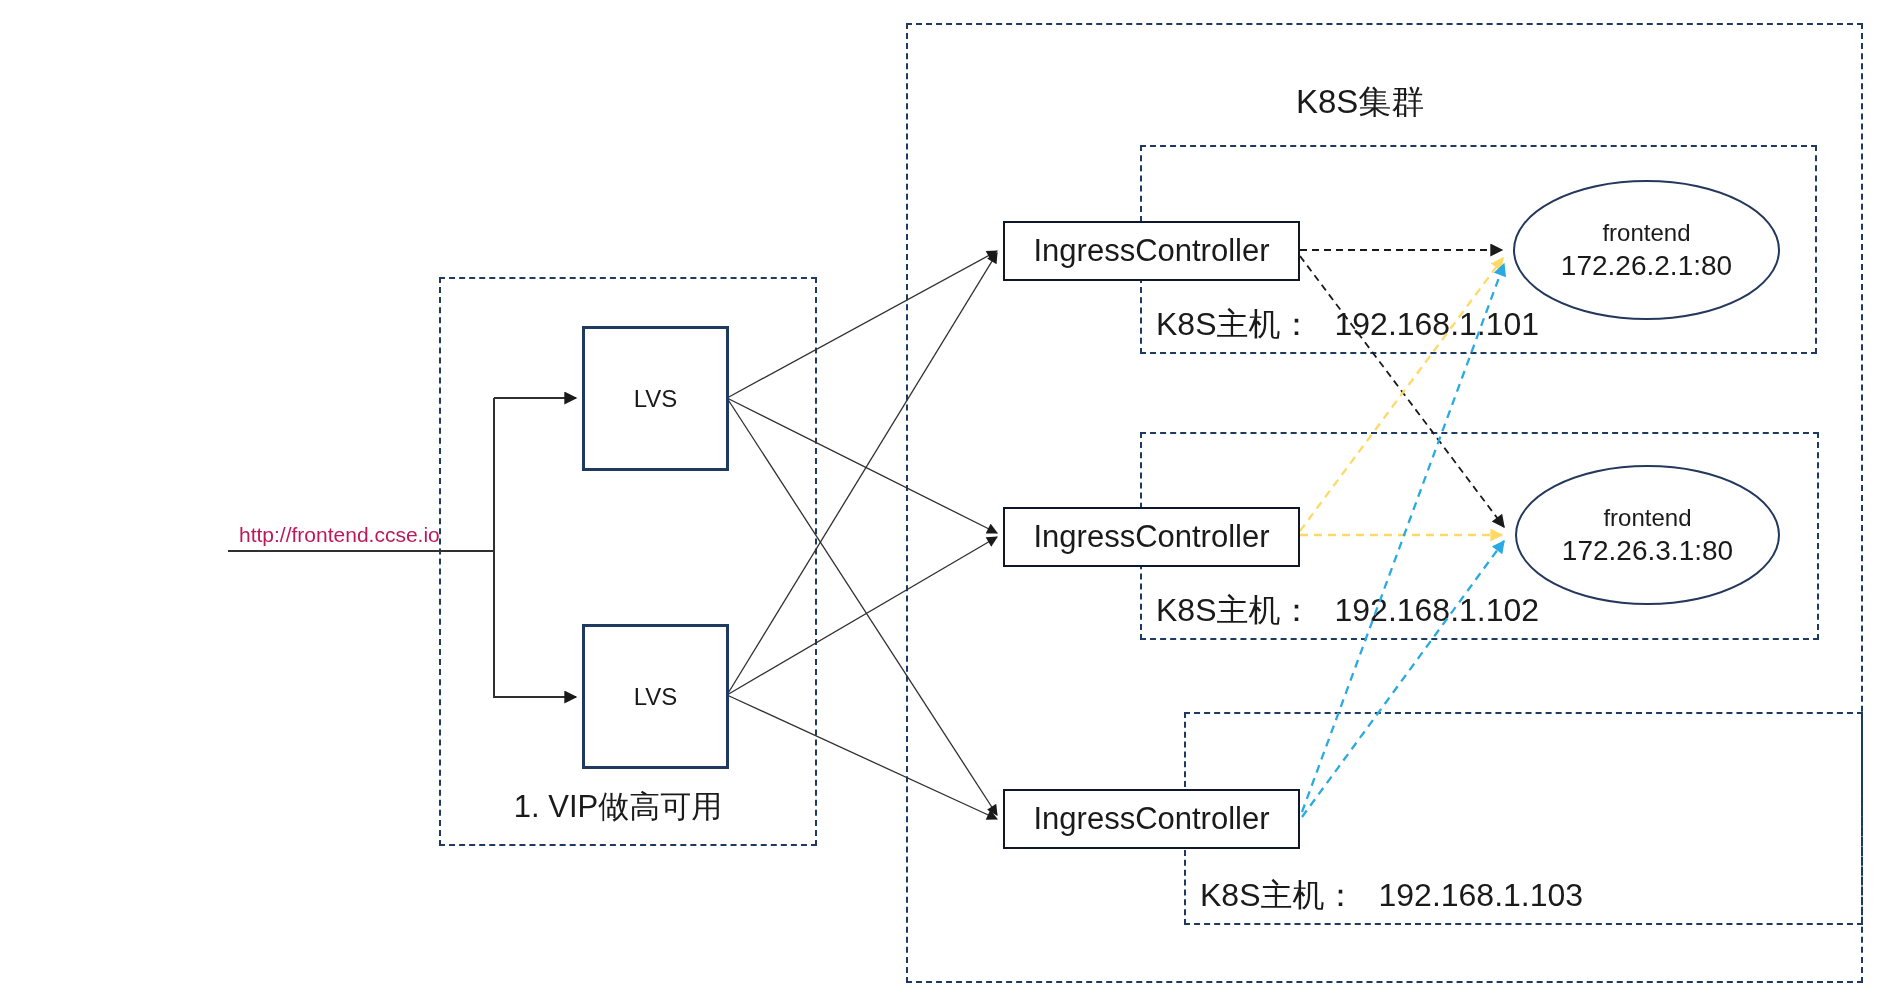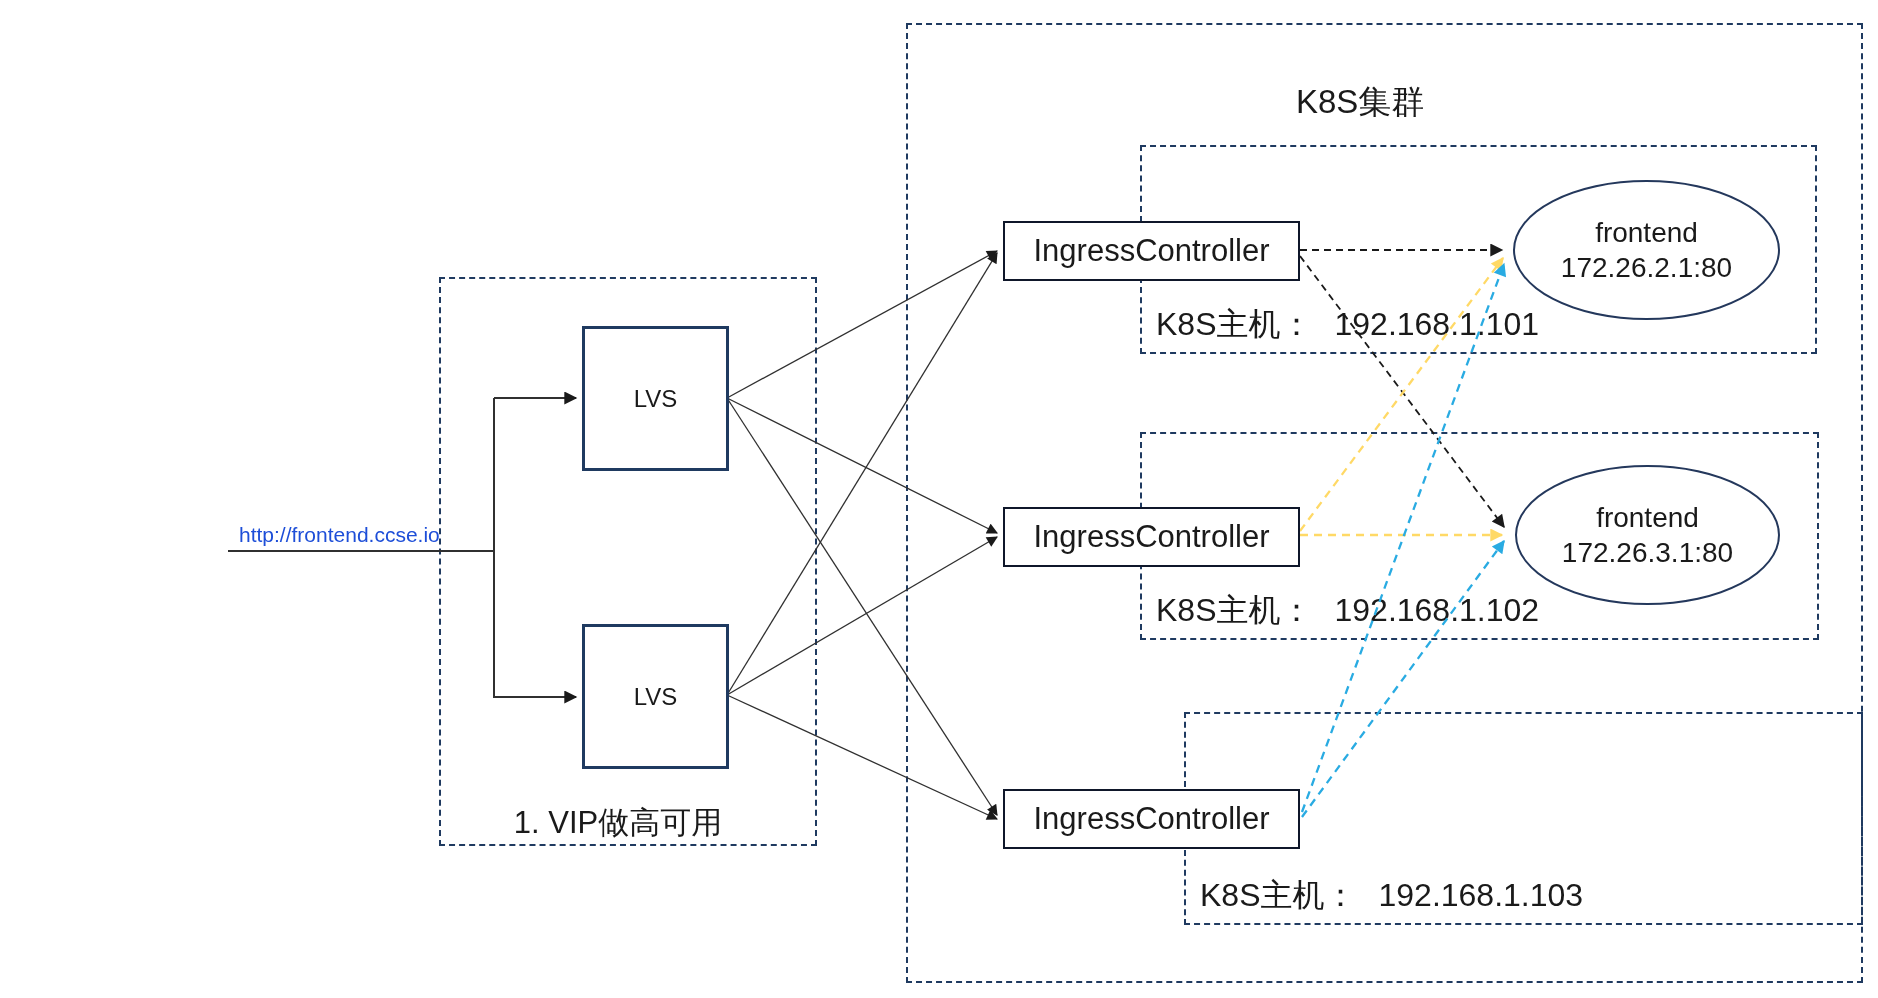--- a/index.html
+++ b/index.html
@@ -5,42 +5,42 @@
   html,body{margin:0;padding:0;background:#fff;}
   .canvas{
     position:relative;width:1878px;height:998px;background:#ffffff;
     font-family:"Liberation Sans","DejaVu Sans",sans-serif;color:#1a1a1a;overflow:hidden;
   }
   
   .dash-box{position:absolute;border:2px dashed #1f3a60;z-index:1;}
   
   .node{position:absolute;background:#fff;display:flex;align-items:center;justify-content:center;z-index:10;}
   .browser-circle{left:10px;top:443px;width:218px;height:218px;border:2px solid #24385c;border-radius:50%;font-size:36px;letter-spacing:2px;}
-  .url-label{position:absolute;left:239px;top:523px;font-size:21px;color:#1d4ed8;z-index:6;}
+  .url-label{position:absolute;left:239px;top:523px;font-size:21px;color:#be185d;z-index:6;}
   .vip-box{left:439px;top:277px;width:374px;height:565px;}
-  .vip-label{position:absolute;left:0;right:20px;bottom:0;text-align:center;font-size:31px;}
+  .vip-label{position:absolute;left:0;right:20px;bottom:16px;text-align:center;font-size:31px;}
   .lvs-box{width:141px;height:139px;border:3px solid #1f3a60;font-size:24px;}
   .lvs-1{left:582px;top:326px;}
   .lvs-2{left:582px;top:624px;}
   .k8s-box{left:906px;top:23px;width:953px;height:956px;}
   .k8s-title{position:absolute;left:1296px;top:80px;font-size:33px;z-index:2;}
   .host-box{z-index:1;}
   .host-1{left:1140px;top:145px;width:673px;height:205px;}
   .host-2{left:1140px;top:432px;width:675px;height:204px;}
   .host-3{left:1184px;top:712px;width:675px;height:209px;}
   .host-label{position:absolute;left:14px;bottom:5px;font-size:32px;white-space:nowrap;}
   .host-label .gap{display:inline-block;width:22px;}
   .ic-box{left:1003px;width:293px;height:56px;border:2px solid #0f172a;font-size:31px;}
   .ic-1{top:221px;}
   .ic-2{top:507px;}
   .ic-3{top:789px;}
   .pod{border:2px solid #24385c;border-radius:50%;flex-direction:column;line-height:1.25;}
   .pod-1{left:1513px;top:180px;width:263px;height:136px;}
   .pod-2{left:1515px;top:465px;width:261px;height:136px;}
-  .pod .pod-name{font-size:28px;}
+  .pod .pod-name{font-size:24px;}
   .pod .pod-addr{font-size:28px;}
   svg.links{position:absolute;left:0;top:0;z-index:5;pointer-events:none;}
 </style>
 </head>
 <body>
 
 <div class="canvas">
 
   <svg class="links" width="1878" height="998">
     <defs>

